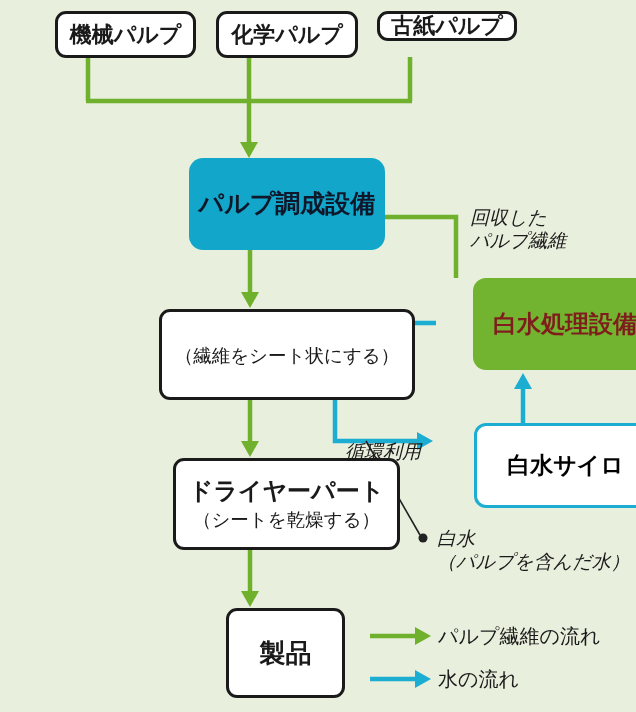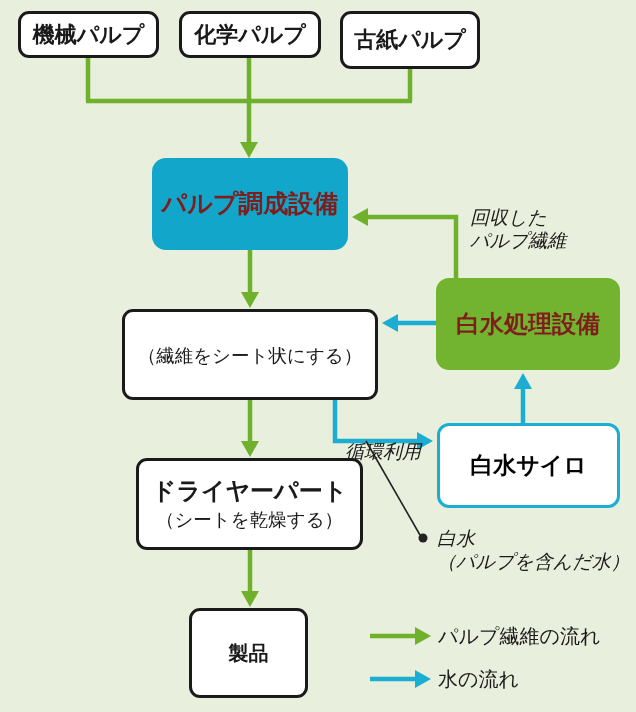--- a/index.html
+++ b/index.html
@@ -3,31 +3,31 @@
 <meta charset="utf-8">
 <style>
   html,body{margin:0;padding:0;}
   .stage{
     position:relative;width:636px;height:712px;background:#E9EFDD;overflow:hidden;
     font-family:"Liberation Sans","DejaVu Sans",sans-serif;color:#1A1A1A;
   }
   .wires{position:absolute;left:0;top:0;}
   .node{
     position:absolute;box-sizing:border-box;display:flex;flex-direction:column;
-    align-items:center;justify-content:center;line-height:1.25;
+    align-items:center;justify-content:center;line-height:1.25;margin-left:37px;
   }
   .white-node{background:#FFFFFF;border:3px solid #1A1A1A;border-radius:11px;font-weight:bold;}
   .src{font-size:22px;}
-  .cyan-fill{background:#12A7CA;border-radius:14px;color:#7f1d1d;font-weight:bold;font-size:25px;}
+  .cyan-fill{background:#12A7CA;border-radius:14px;color:#0f172a;font-weight:bold;font-size:25px;}
   .green-fill{background:#72B42F;border-radius:13px;color:#7f1d1d;font-weight:bold;font-size:24px;}
   .silo{background:#FFFFFF;border:3.5px solid #1CADD3;border-radius:12px;color:#000000;font-weight:bold;font-size:23px;}
   .title{font-weight:bold;font-size:23px;}
   .dryer .title{font-size:24px;}
   .subtitle{font-weight:normal;font-size:18.5px;margin-top:2px;}
-  .product{font-size:20px;}
+  .product{font-size:26px;}
   .lbl{position:absolute;font-size:19px;line-height:23px;white-space:nowrap;font-style:italic;}
   .legend-lbl{position:absolute;font-size:20px;line-height:22px;white-space:nowrap;font-family:Liberation Serif, serif;}
 </style>
 </head>
 <body>
 
 <div class="stage">
 
   <svg class="wires" width="636" height="712" viewBox="0 0 636 712">
 
@@ -65,21 +65,21 @@
     <path d="M366,441 L420,535" stroke="#222222" stroke-width="1.6" fill="none"></path>
     <circle cx="423" cy="538" r="4.5" fill="#222222"></circle>
   </svg>
 
   <div class="node white-node src" style="left:18px;top:11px;width:141px;height:47px;">
     <span>機械パルプ</span>
   </div>
   <div class="node white-node src" style="left:179px;top:11px;width:142px;height:47px;">
     <span>化学パルプ</span>
   </div>
-  <div class="node white-node src" style="left:340px;top:11px;width:140px;height:58px;">
+  <div class="node white-node src" style="left:340px;top:11px;width:140px;height:30px;">
     <span>古紙パルプ</span>
   </div>
 
   <div class="node cyan-fill" style="left:152px;top:158px;width:196px;height:92px;">
     <span>パルプ調成設備</span>
   </div>
 
   <div class="node white-node" style="left:122px;top:309px;width:256px;height:91px;">
     <span class="subtitle">（繊維をシート状にする）</span>
   </div>

